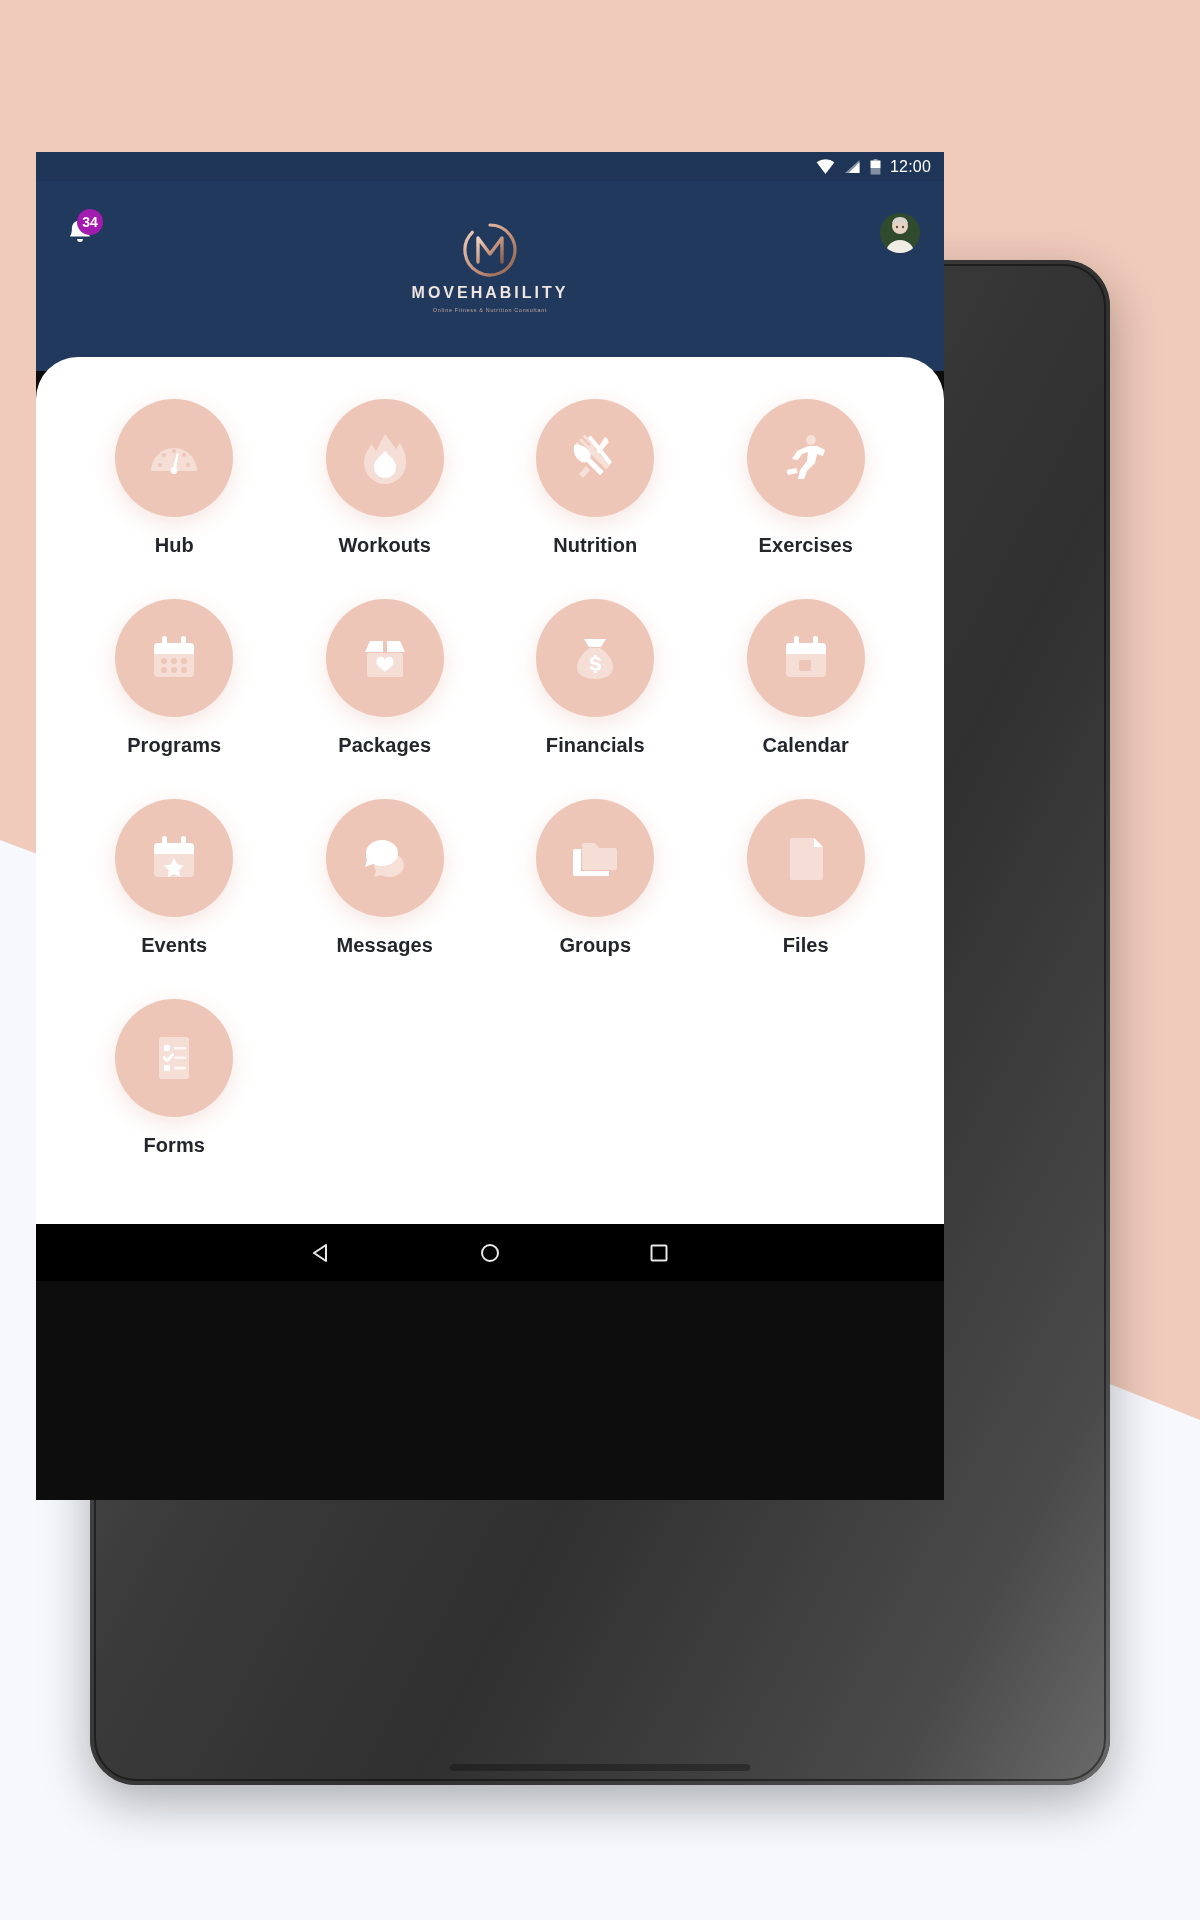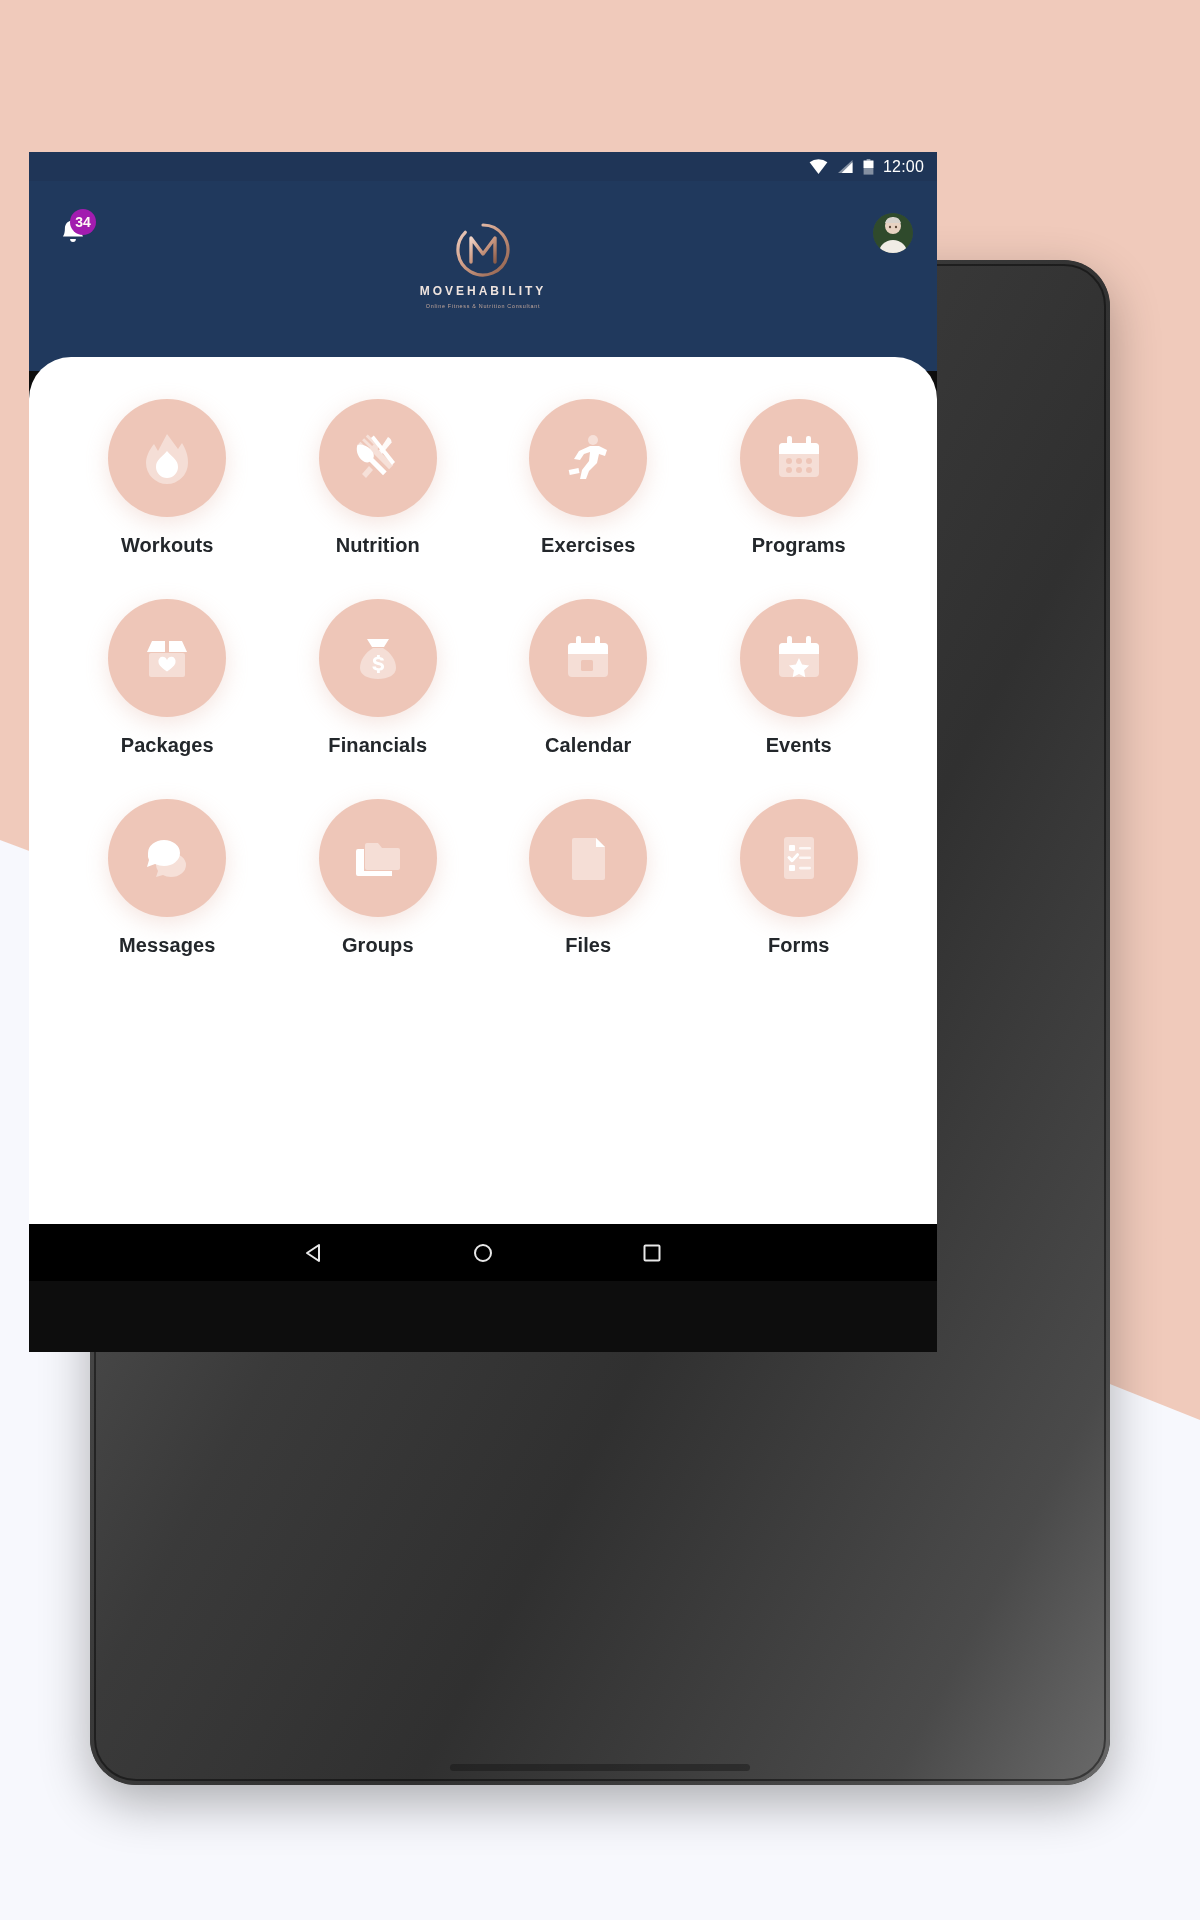--- a/index.html
+++ b/index.html
@@ -43,22 +43,22 @@
   }
   #bottom-speaker {
     position:absolute; left:50%; bottom:14px; transform:translateX(-50%);
     width:300px; height:7px; border-radius:4px;
     background:rgba(20,20,20,.45);
   }
 
   
   #screen {
     position:absolute;
-    left:29px; top:152px;
-    width:908px; height:1200px;
+    left:36px; top:152px;
+    width:908px; height:1348px;
     background:#0d0d0d;
     overflow:hidden;
     z-index:3;
   }
 
   
   #status-bar {
     height:29px; width:100%;
     background:#1f3557;
     display:flex; align-items:center; justify-content:flex-end;
@@ -96,21 +96,21 @@
     position:absolute; right:24px; top:32px;
     width:40px; height:40px; border-radius:50%;
     overflow:hidden; cursor:pointer;
     background:#2b4468;
   }
   #brand-logo {
     margin-top:40px;
     display:flex; flex-direction:column; align-items:center; gap:5px;
   }
   #logo-name {
-    color:#efe4df; font-size:12px; font-weight:700;
+    color:#efe4df; font-size:16px; font-weight:700;
     letter-spacing:3.0px;
   }
   #logo-tagline {
     color:#c2a79b; font-size:5.4px; letter-spacing:.7px;
     white-space:nowrap;
   }
 
   
   #app-sheet {
     position:relative;
@@ -223,20 +223,35 @@
         <path d="M6 40 a14 13 0 0 1 28 0 z" fill="#f0ece6"></path>
         <ellipse cx="17" cy="14" rx="1.1" ry="1.3" fill="#5a4435"></ellipse>
         <ellipse cx="23" cy="14" rx="1.1" ry="1.3" fill="#5a4435"></ellipse>
       </svg>
     </div>
   </div>
 
   <div id="app-sheet">
     <div id="tile-grid">
 
+      <div class="tile">
+        <div class="tile-circle">
+          <svg width="58" height="58" viewBox="0 0 58 58">
+            <path d="M6 42 a23 23 0 0 1 46 0 z" fill="#ffffff" opacity=".42"></path>
+            <circle cx="15" cy="36" r="2.1" fill="#eec6b8"></circle>
+            <circle cx="19" cy="26" r="2.1" fill="#eec6b8"></circle>
+            <circle cx="29" cy="22" r="2.1" fill="#eec6b8"></circle>
+            <circle cx="39" cy="26" r="2.1" fill="#eec6b8"></circle>
+            <circle cx="43" cy="36" r="2.1" fill="#eec6b8"></circle>
+            <path d="M27.4 41.5 L31.6 24.5 L33.6 25 L30.6 41.8 z" fill="#ffffff"></path>
+            <circle cx="29" cy="41.5" r="3.4" fill="#ffffff"></circle>
+          </svg>
+        </div>
+        <div class="tile-label">Hub</div>
+      </div>
 
       <div class="tile">
         <div class="tile-circle">
           <svg width="58" height="58" viewBox="0 0 58 58">
             <path d="M29 5 L40 20 L44 14 C50 24 50 30 50 34 a21 21 0 0 1 -42 0 c0-6 3-13 8-19 l4 7 z" fill="#ffffff" opacity=".42"></path>
             <path d="M29 22 c6 7 11 9 11 16 a11 11 0 0 1 -22 0 c0-7 5-9 11-16 z" fill="#ffffff"></path>
           </svg>
         </div>
         <div class="tile-label">Workouts</div>
       </div>

